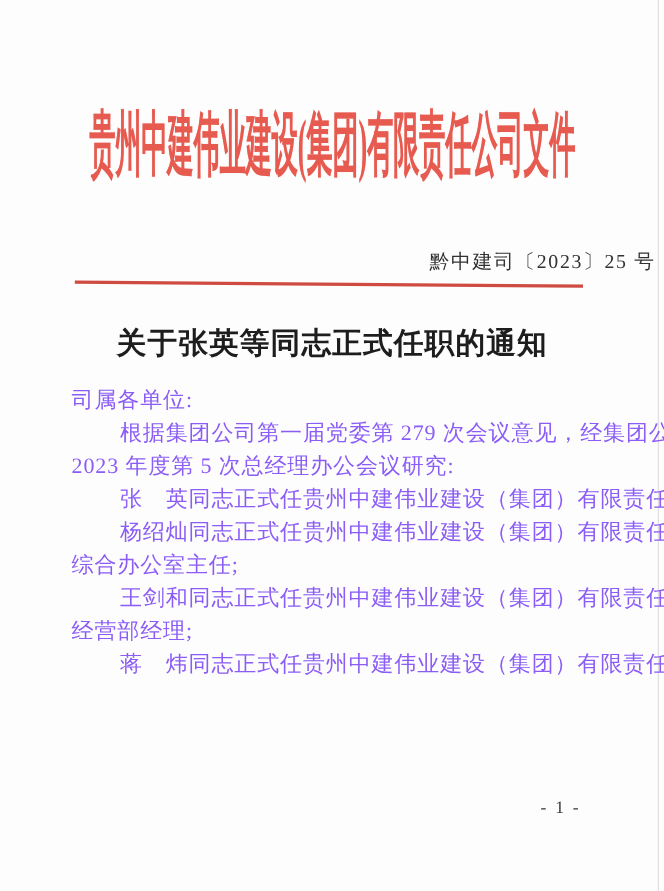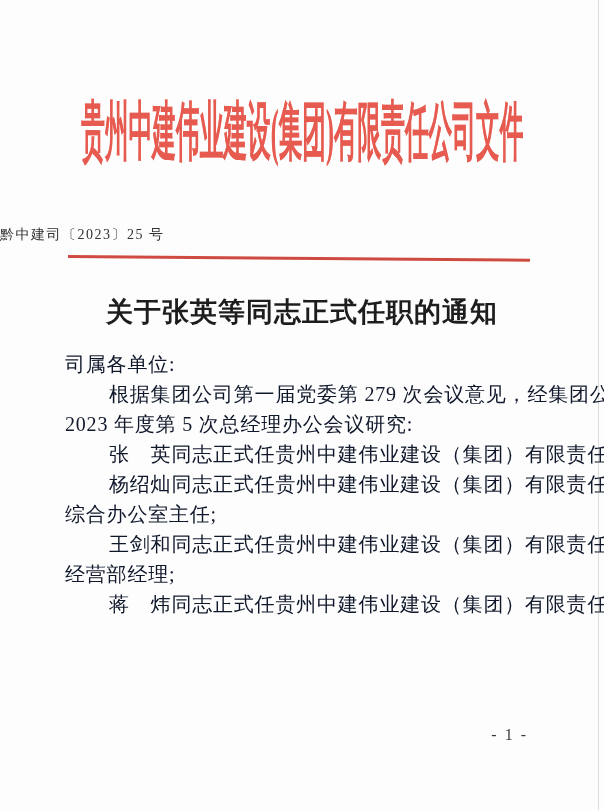--- a/index.html
+++ b/index.html
@@ -47,22 +47,22 @@
     white-space: nowrap;
     transform: scaleX(0.37);
     transform-origin: center;
     text-shadow: 0 0 1px rgba(230, 90, 79, 0.55);
   }
   .doc-number {
     position: absolute;
     top: 226px;
     left: 0;
     right: 8px;
-    text-align: left;
-    font-size: 14px;
+    text-align: right;
+    font-size: 18px;
     letter-spacing: 1.5px;
     color: #323232;
     white-space: nowrap;
   }
   .red-rule {
     position: absolute;
     top: 255px;
     left: 68px;
     width: 462px;
     height: 3px;
@@ -84,21 +84,21 @@
     white-space: nowrap;
   }
   .body-text {
     position: absolute;
     top: 349px;
     left: 65px;
     width: 480px;
     font-size: 20px;
     line-height: 30px;
     letter-spacing: 0.8px;
-    color: #0f172a;
+    color: #8b5cf6;
   }
   .body-text .line {
     height: 30px;
     white-space: nowrap;
   }
   .body-text .line.indent {
     padding-left: 44px;
   }
   .page-number {
     position: absolute;

